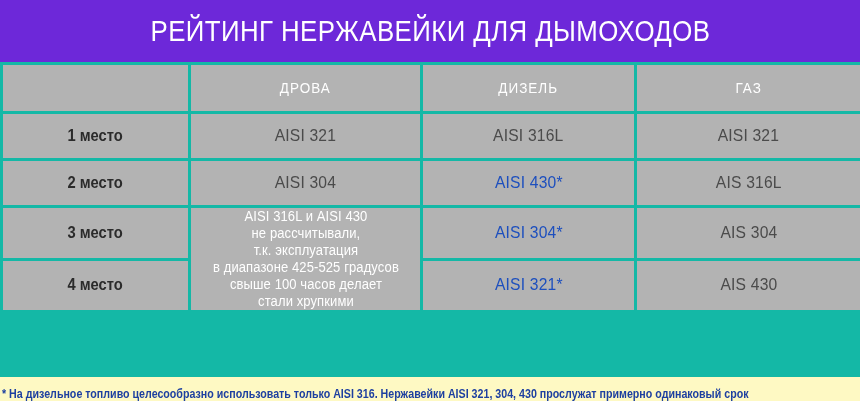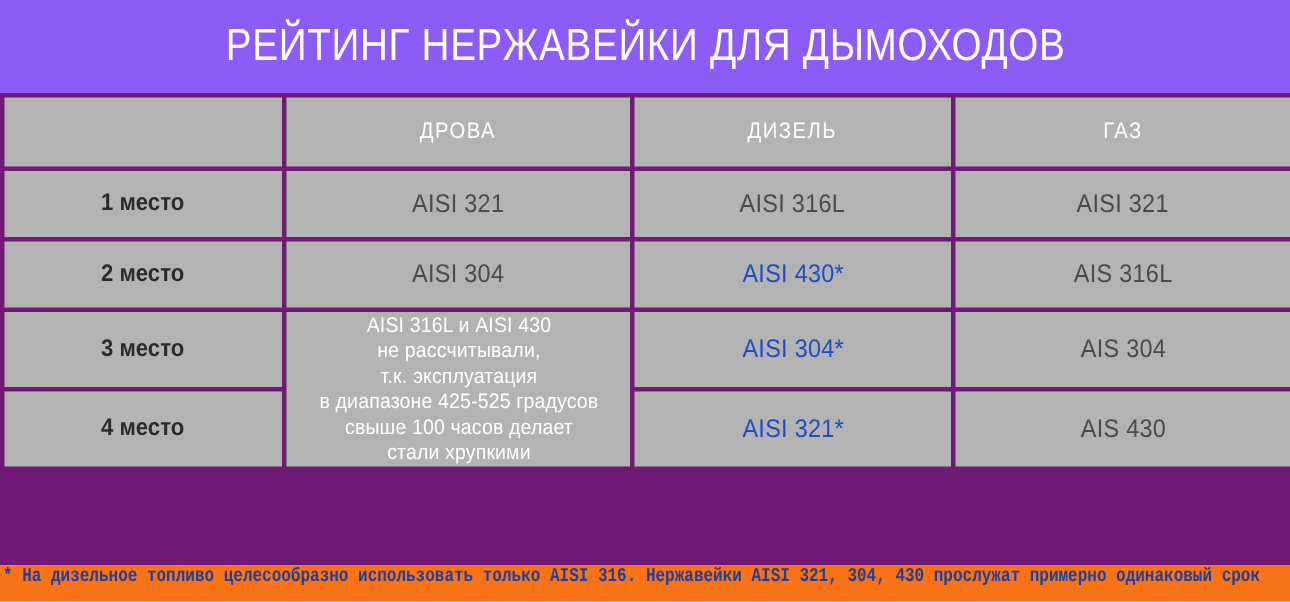--- a/index.html
+++ b/index.html
@@ -20,42 +20,42 @@
     width: 860px;
     height: 401px;
     background: #ffffff;
     display: flex;
     flex-direction: column;
   }
 
   
   .title-banner {
     height: 62px;
-    background: #8b5cf6;
+    background: #6d28d9;
     display: flex;
     align-items: center;
     justify-content: center;
     flex: 0 0 62px;
   }
   .title-text {
     color: #ffffff;
     font-size: 30px;
     line-height: 30px;
     letter-spacing: 0.5px;
     font-weight: 400;
     transform: scaleX(0.86);
     transform-origin: center center;
     white-space: nowrap;
     text-transform: uppercase;
   }
 
   
   .table-wrap {
     flex: 1 1 auto;
-    background: #701a75;
+    background: #14b8a6;
     padding: 0;
   }
   table.rating-table {
     width: 860px;
     border-collapse: separate;
     border-spacing: 3px 3px;
     margin: 0;
     table-layout: fixed;
   }
   table.rating-table td {
@@ -127,26 +127,25 @@
     transform: scaleX(0.93);
     display: inline-block;
     white-space: pre-line;
     letter-spacing: 0.1px;
   }
 
   
   .footnote {
     flex: 0 0 24px;
     height: 24px;
-    background: #f97316;
+    background: #fef9c3;
     display: flex;
-    align-items: flex-start;
+    align-items: flex-end;
     padding-left: 2px;
     overflow: hidden;
-    font-family: Liberation Mono, monospace;
   }
   .footnote-text {
     color: #1d3fa0;
     font-size: 13px;
     line-height: 14px;
     font-weight: bold;
     transform: scaleX(0.82);
     transform-origin: left center;
     white-space: nowrap;
   }

